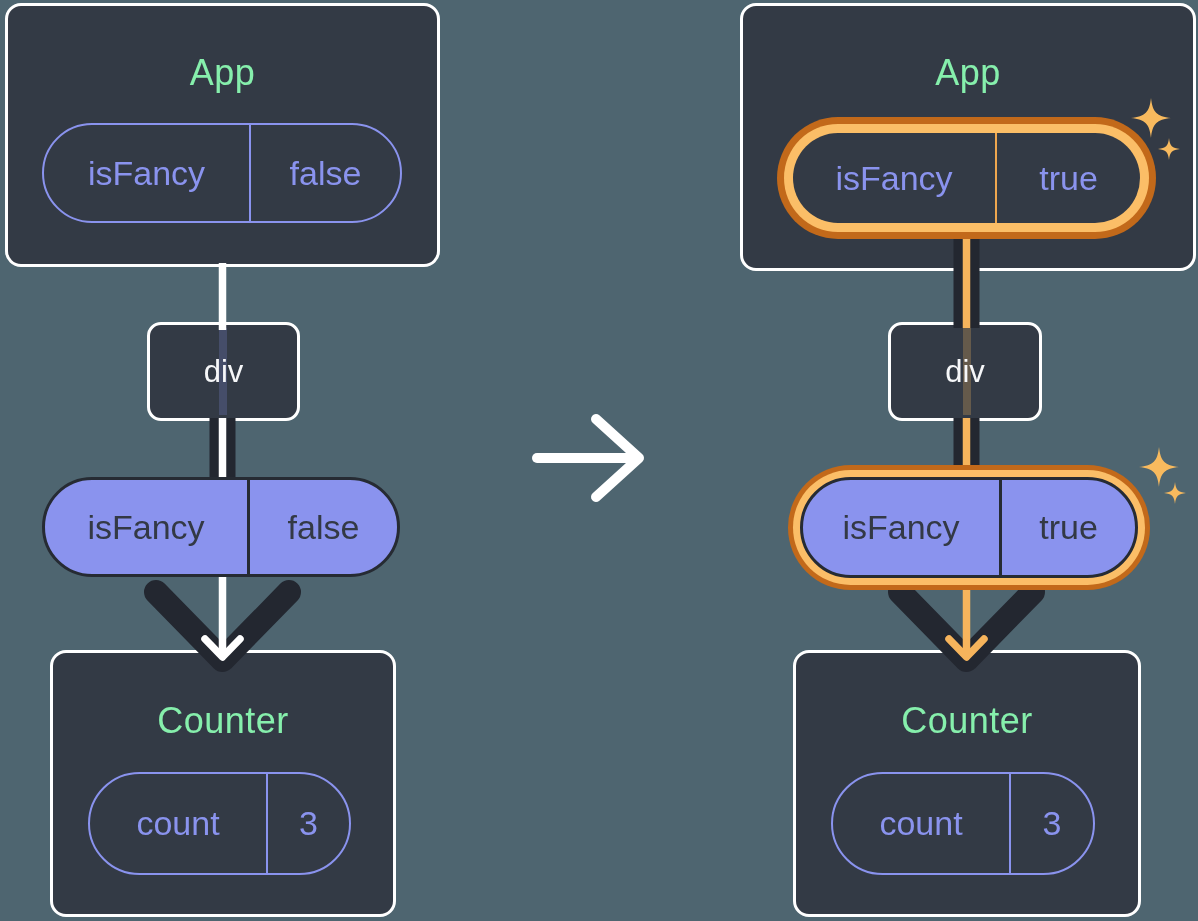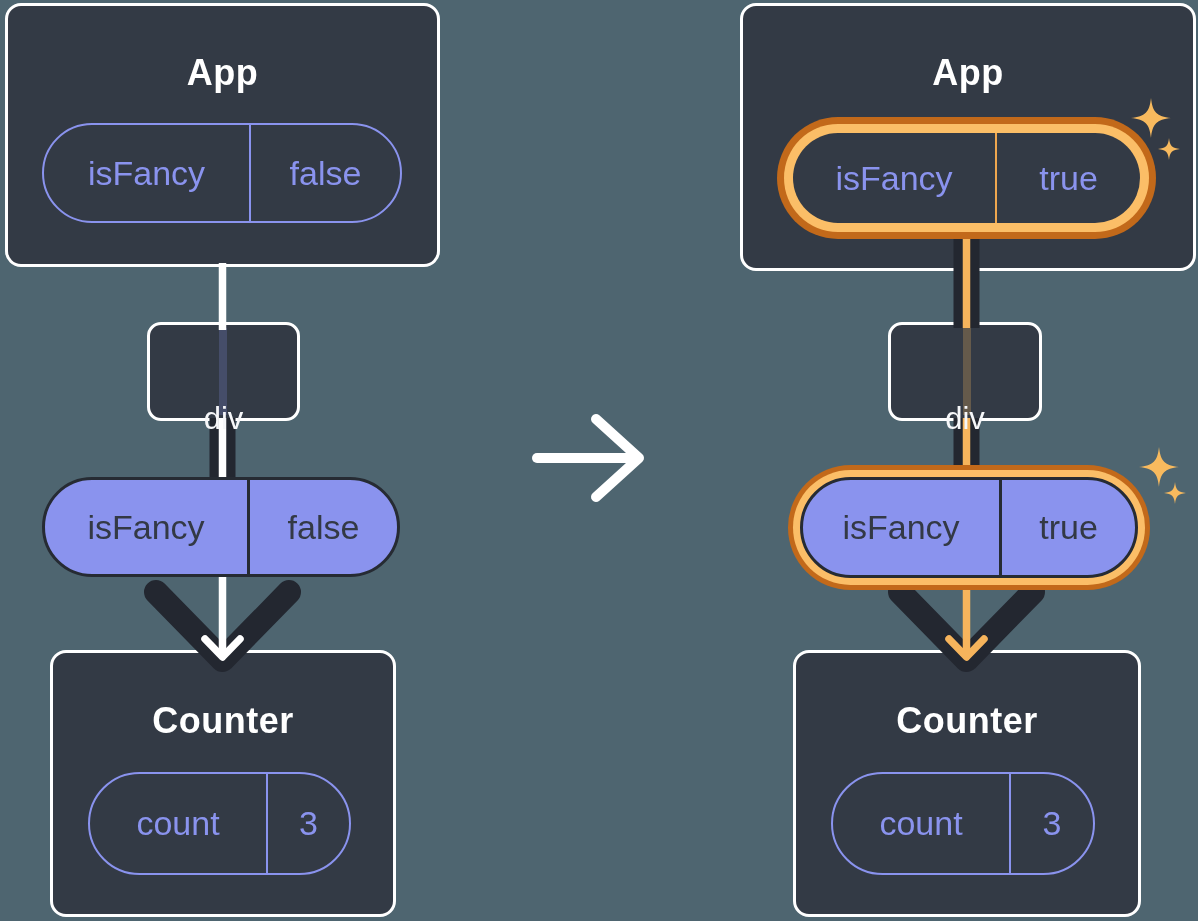--- a/index.html
+++ b/index.html
@@ -14,25 +14,25 @@
   }
   .nodebox{
     position:absolute;background:#333A45;border:3px solid #FFFFFF;
     border-radius:14px;box-sizing:border-box;z-index:1;
   }
   .thru-line{position:absolute;top:3px;bottom:3px;width:8px;}
   .thru-purple{background:rgba(138,147,238,0.22);}
   .thru-orange{background:rgba(246,180,92,0.26);}
   .node-label{
     position:absolute;inset:0;display:flex;align-items:center;justify-content:center;
-    color:#F6F7F9;font-size:31px;z-index:3;margin-top:47px;
+    color:#F6F7F9;font-size:31px;z-index:3;
   }
   .card-title{
-    position:absolute;text-align:center;color:#ffffff;font-size:36px;
-    font-weight:700;z-index:3;letter-spacing:0.5px;
+    position:absolute;text-align:center;color:#86efac;font-size:36px;
+    font-weight:400;z-index:3;letter-spacing:0.5px;
   }
   .pill{
     position:absolute;display:flex;box-sizing:border-box;border-radius:999px;
     z-index:3;font-size:34px;align-items:stretch;
   }
   .pill-cell{display:flex;align-items:center;justify-content:center;}
   .pill-outline{border:2px solid #8A93EE;color:#8A93EE;background:transparent;}
   .pill-outline .pill-value{border-left:2px solid #8A93EE;}
   .pill-filled{background:#8A93EE;border:3px solid #262B33;color:#333945;}
   .pill-filled .pill-value{border-left:3px solid #262B33;}

